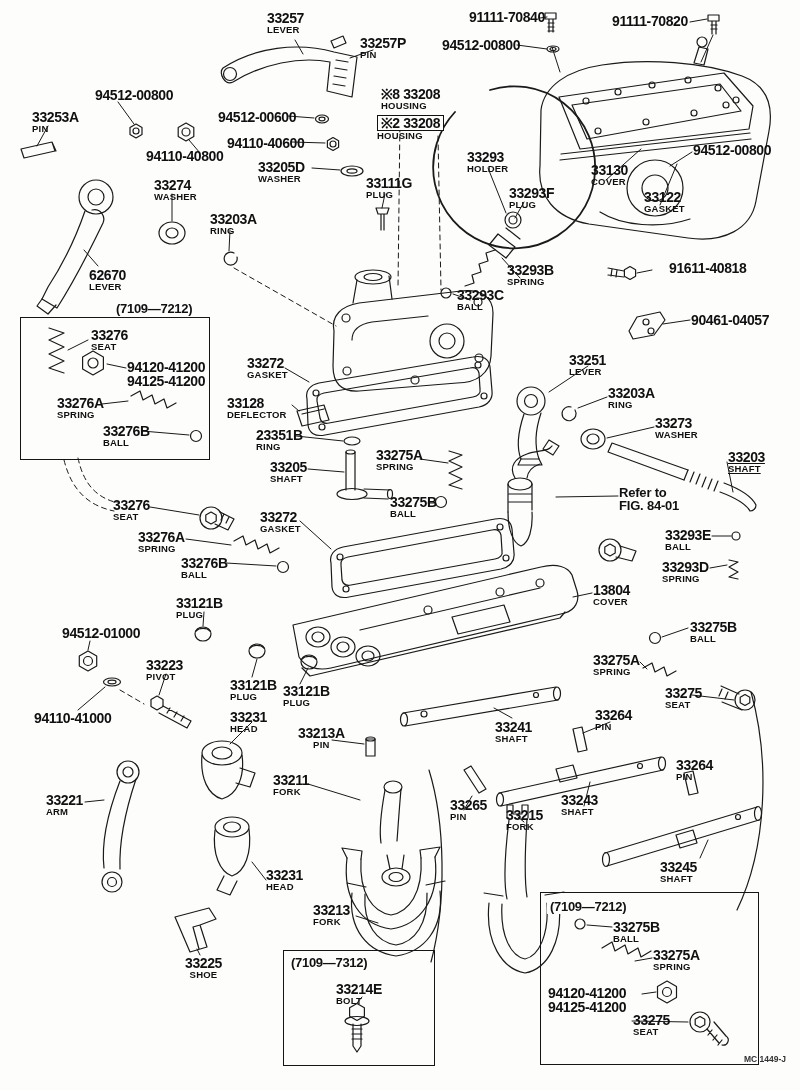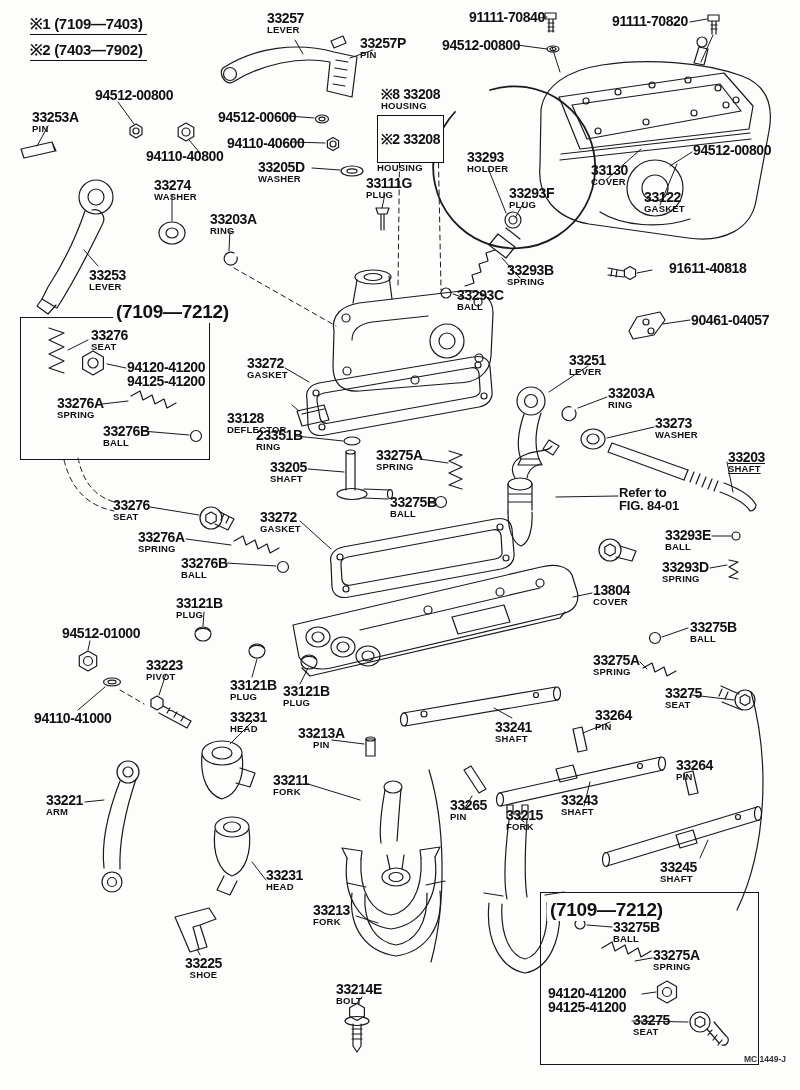--- a/index.html
+++ b/index.html
@@ -3,24 +3,24 @@
 <meta charset="utf-8">
 <style>
   html,body{margin:0;padding:0;background:#e8e8e8;}
   .stage{position:relative;width:800px;height:1090px;background:#fdfdfc;overflow:hidden;
          font-family:"Liberation Sans",sans-serif;color:#111;}
   .art{position:absolute;left:0;top:0;}
   .labels{position:absolute;left:0;top:0;width:800px;height:1090px;}
   .plabel{position:absolute;font-weight:700;line-height:1.03;white-space:nowrap;color:#101010;}
   .pnum{font-size:14px;letter-spacing:-0.4px;}
   .pdesc{font-size:9.5px;letter-spacing:0.2px;}
-  .plabel.boxed .pnum{border:1.5px solid #111;padding:16px 3px;background:#fdfdfc;}
+  .plabel.boxed .pnum{border:1.5px solid #111;padding:0 3px;background:#fdfdfc;}
   .plabel.note .pnum,.plabel.note .pdesc{font-size:13px;letter-spacing:-0.2px;}
   .pbox{position:absolute;border:1.6px solid #151515;}
-  .pbox-title{position:absolute;font-weight:700;font-size:19px;letter-spacing:-0.3px;
+  .pbox-title{position:absolute;font-weight:700;font-size:13px;letter-spacing:-0.3px;
               background:#fdfdfc;padding:0 3px;white-space:nowrap;}
   .notes{position:absolute;left:30px;top:12px;font-weight:700;font-size:15px;letter-spacing:-0.3px;}
   .note-line{border-bottom:1.8px solid #111;padding:1px 4px 1px 0;margin-bottom:3px;}
   .footer{position:absolute;right:14px;bottom:26px;font-weight:700;font-size:8.5px;color:#333;}
 </style>
 </head>
 <body>
 
 <div class="stage">
 
@@ -400,20 +400,23 @@
     </g>
   </svg>
 
   <div class="labels">
       <div class="pbox" style="left: 20px; top: 317px; width: 188px; height: 141px;">
         <div class="pbox-title" style="left: 92px; top: -17px;">(7109—7212)</div>
       </div>
       <div class="pbox" style="left: 540px; top: 892px; width: 217px; height: 171px;">
         <div class="pbox-title" style="left: 6px; top: 6px;">(7109—7212)</div>
       </div>
+      <div class="pbox" style="left: 283px; top: 950px; width: 150px; height: 114px;">
+        <div class="pbox-title" style="left: 4px; top: 4px;">(7109—7312)</div>
+      </div>
       <div class="plabel" style="left: 267px; top: 11px;">
         <div class="pnum">33257</div>
         <div class="pdesc">LEVER</div>
       </div>
       <div class="plabel" style="left: 360px; top: 36px;">
         <div class="pnum">33257P</div>
         <div class="pdesc">PIN</div>
       </div>
       <div class="plabel" style="left: 469px; top: 10px;">
         <div class="pnum">91111-70840</div>
@@ -477,21 +480,21 @@
       </div>
       <div class="plabel" style="left: 154px; top: 178px;">
         <div class="pnum">33274</div>
         <div class="pdesc">WASHER</div>
       </div>
       <div class="plabel" style="left: 210px; top: 212px;">
         <div class="pnum">33203A</div>
         <div class="pdesc">RING</div>
       </div>
       <div class="plabel" style="left: 89px; top: 268px;">
-        <div class="pnum">33253</div>
+        <div class="pnum">62670</div>
         <div class="pdesc">LEVER</div>
       </div>
       <div class="plabel" style="left: 507px; top: 263px;">
         <div class="pnum">33293B</div>
         <div class="pdesc">SPRING</div>
       </div>
       <div class="plabel" style="left: 669px; top: 261px;">
         <div class="pnum">91611-40818</div>
       </div>
       <div class="plabel" style="left: 457px; top: 288px;">
@@ -516,21 +519,21 @@
         <div class="pdesc">SPRING</div>
       </div>
       <div class="plabel" style="left: 103px; top: 424px;">
         <div class="pnum">33276B</div>
         <div class="pdesc">BALL</div>
       </div>
       <div class="plabel" style="left: 247px; top: 356px;">
         <div class="pnum">33272</div>
         <div class="pdesc">GASKET</div>
       </div>
-      <div class="plabel" style="left: 227px; top: 396px; margin-top: 15px;">
+      <div class="plabel" style="left: 227px; top: 396px;">
         <div class="pnum">33128</div>
         <div class="pdesc">DEFLECTOR</div>
       </div>
       <div class="plabel" style="left: 569px; top: 353px;">
         <div class="pnum">33251</div>
         <div class="pdesc">LEVER</div>
       </div>
       <div class="plabel" style="left: 608px; top: 386px;">
         <div class="pnum">33203A</div>
         <div class="pdesc">RING</div>
@@ -698,19 +701,15 @@
       <div class="plabel" style="left: 185px; top: 956px; text-align: center;">
         <div class="pnum">33225</div>
         <div class="pdesc">SHOE</div>
       </div>
       <div class="plabel" style="left: 336px; top: 982px;">
         <div class="pnum">33214E</div>
         <div class="pdesc">BOLT</div>
       </div>
     </div>
 
-  <div class="notes">
-    <div class="note-line">※1 (7109—7403)</div>
-    <div class="note-line" actable="false">※2 (7403—7902)</div>
-  </div>
 
   <div class="footer">MC 1449-J</div>
 </div>
 
 </body></html>

